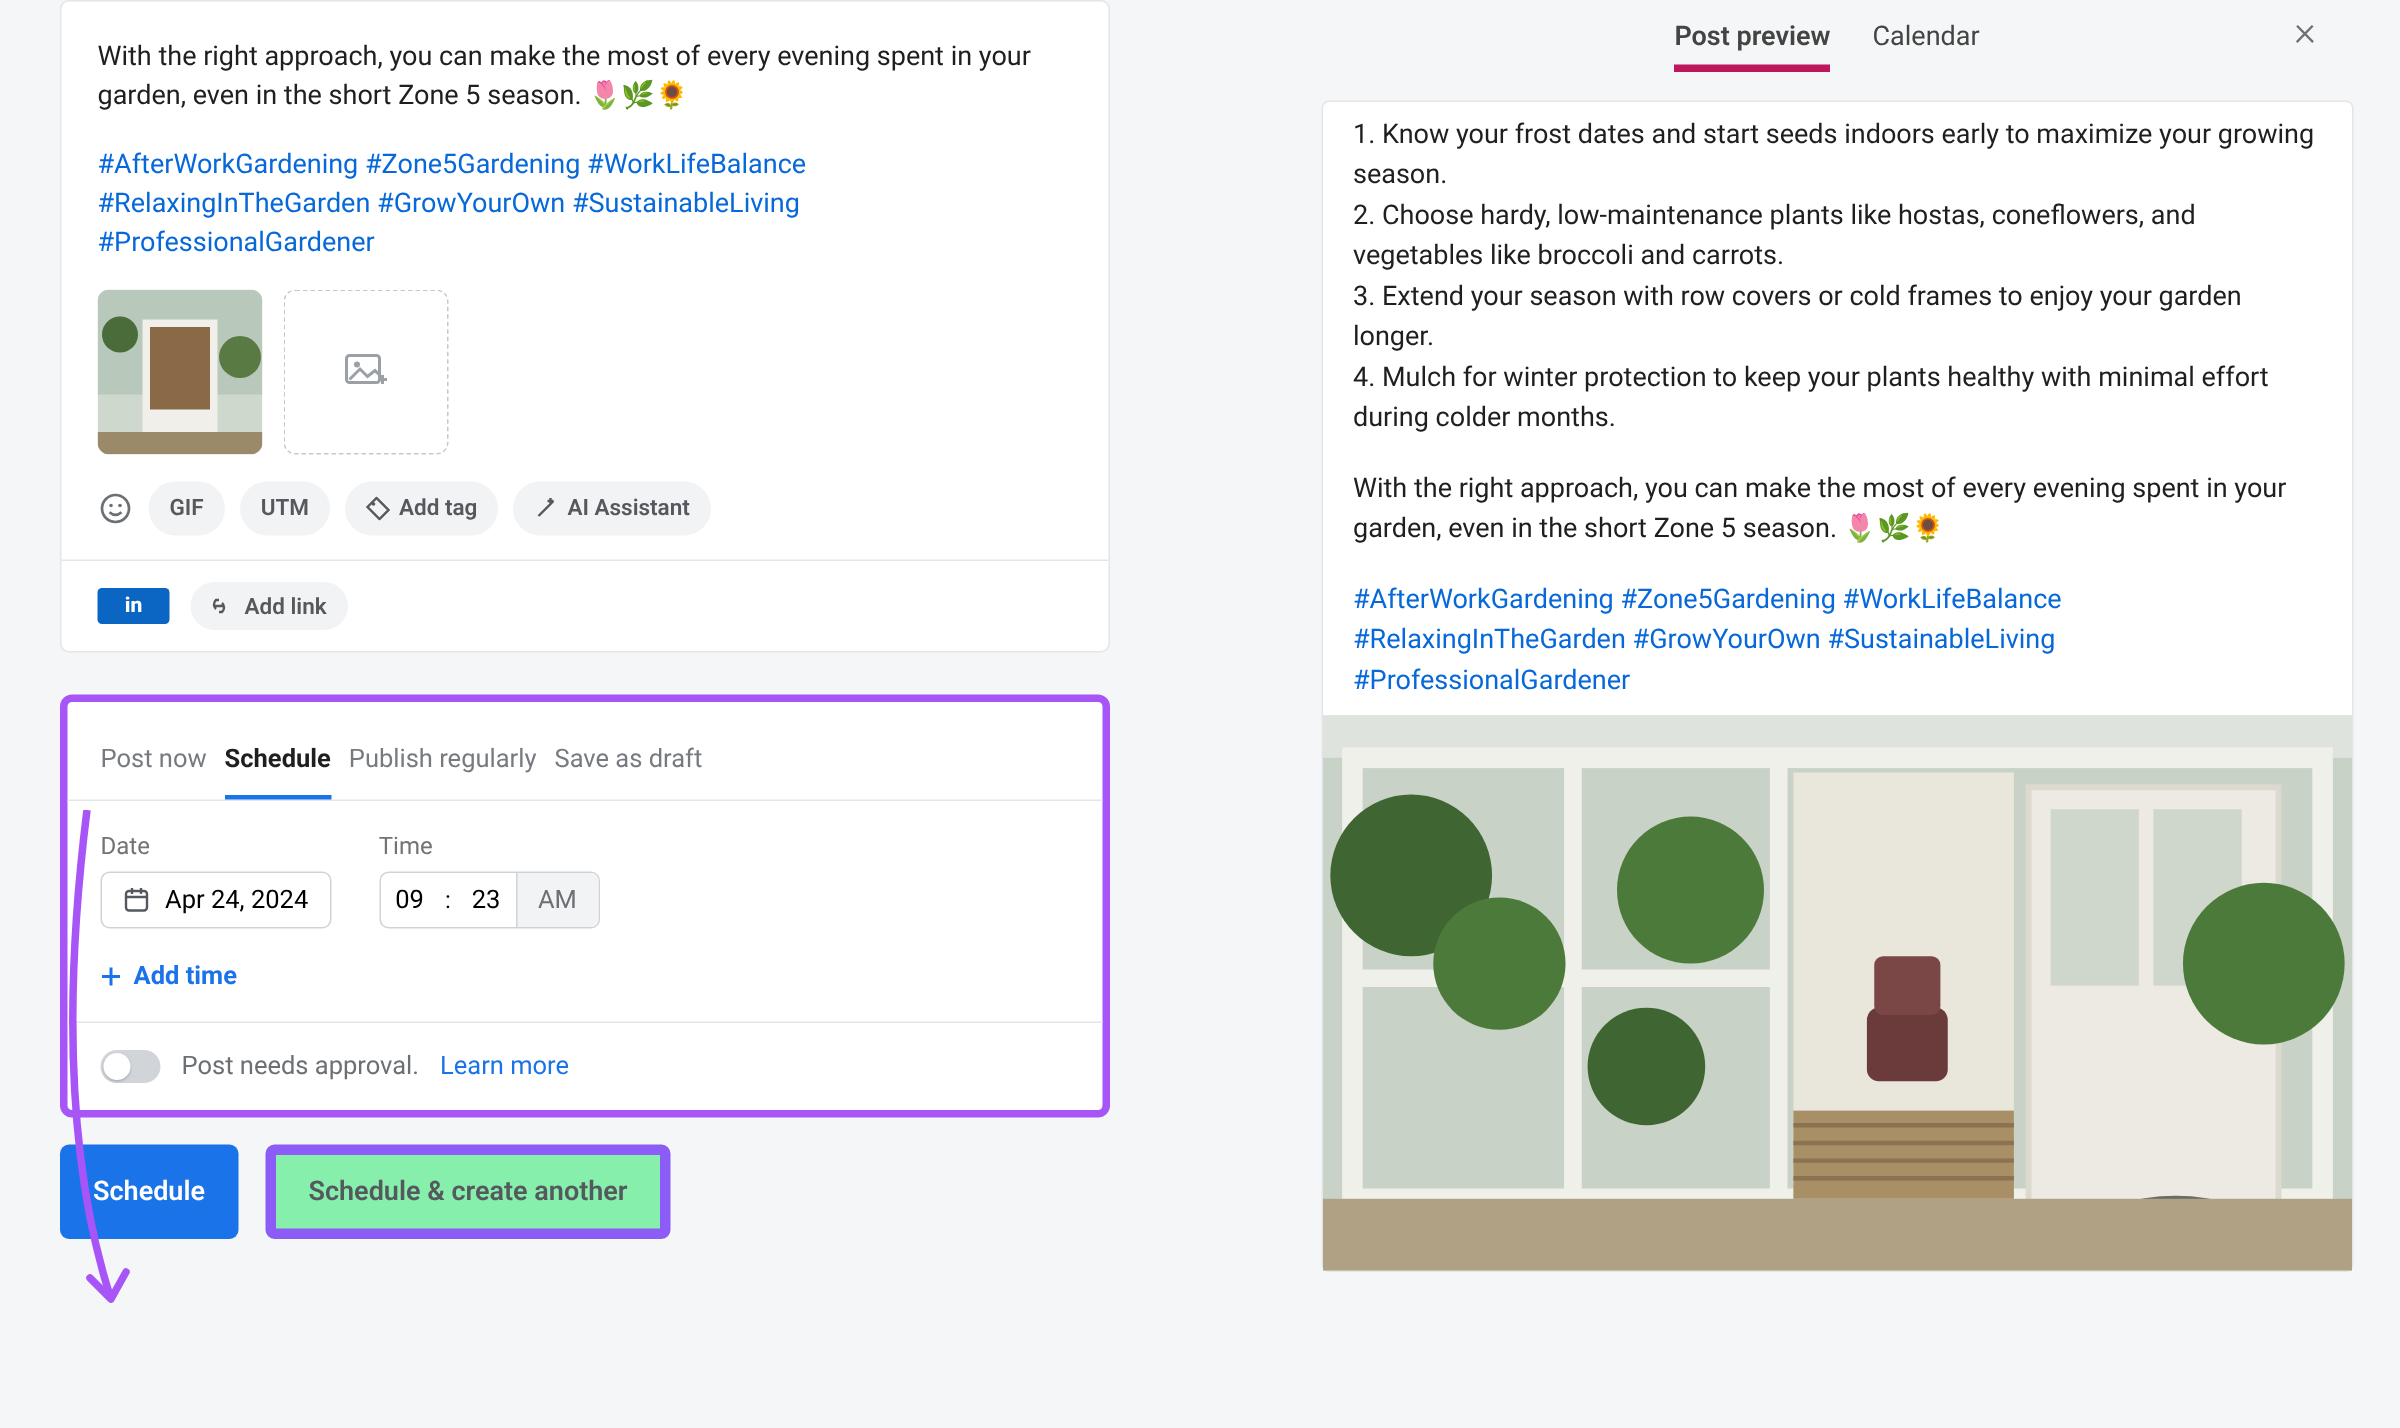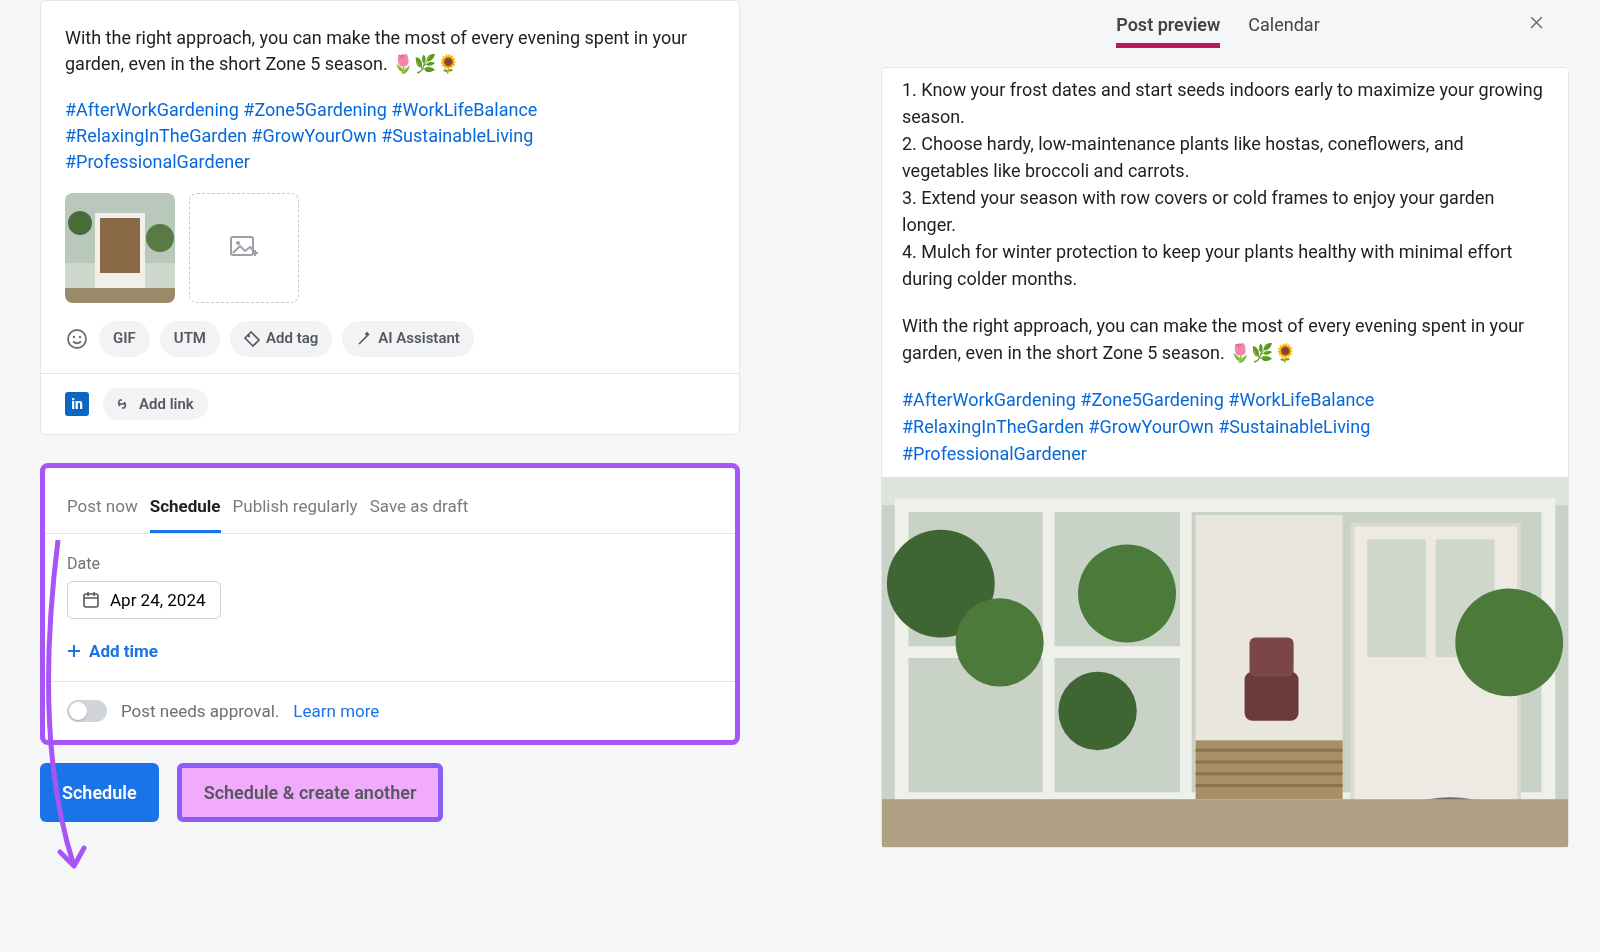--- a/index.html
+++ b/index.html
@@ -10,21 +10,21 @@
     .hashtags { color: #0768da; display: block; margin-top: 20px; font-size:18px; line-height:1.45;}
     .media-row { display:flex; gap:14px; margin-top:18px; }
     .thumb { width:110px; height:110px; border-radius:8px; overflow:hidden; }
     .thumb-svg { width:100%; height:100%; display:block; }
     .add-img { width:110px; height:110px; border:1.5px dashed #c4c9cf; border-radius:8px; display:flex; align-items:center; justify-content:center; color:#9aa0a6; }
     .chip-row { display:flex; align-items:center; gap:10px; margin-top:18px; }
     .emoji-btn { width:24px; height:24px; color:#6b7075; display:flex; align-items:center; justify-content:center; }
     .chip { background:#f2f3f5; color:#55595e; font-weight:600; font-size:15px; padding:7px 14px; border-radius:20px; display:flex; align-items:center; gap:6px; }
     .divider { height:1px; background:#e3e5e8; }
     .linkrow { padding:14px 24px; display:flex; align-items:center; gap:14px; }
-    .linkedin-badge { width:24px; height:24px; background:#0a66c2; border-radius:3px; color:#fff; display:flex; align-items:center; justify-content:center; font-weight:800; font-size:14px; }
+    .linkedin-badge { width:48px; height:24px; background:#0a66c2; border-radius:3px; color:#fff; display:flex; align-items:center; justify-content:center; font-weight:800; font-size:14px; }
     .addlink { background:#f2f3f5; color:#55595e; font-weight:600; font-size:15px; padding:7px 14px 7px 10px; border-radius:20px; display:flex; align-items:flex-end; gap:8px; }
 
     .schedule-section { margin-top:28px; border:5px solid #a855f7; border-radius:8px; background:#fff; }
     .tabs-row { display:flex; gap:12px; padding:28px 22px 0 22px; border-bottom:1px solid #e3e5e8; }
     .sched-tab { font-size:17px; color:#777b80; padding-bottom:14px; cursor:pointer; }
     .sched-tab.active { color:#1f1f1f; font-weight:700; border-bottom:3px solid #1a73e8; }
     .sched-body { padding:20px 22px; }
     .dt-row { display:flex; gap:32px; }
     .dt-group { display:flex; flex-direction:column; gap:6px; }
     .dt-label { color:#737373; font-size:16px; margin-bottom:2px; }
@@ -34,21 +34,21 @@
     .time-sep { padding:8px 4px; }
     .ampm { background:#f2f3f5; border-left:1px solid #cfd3d8; color:#6b7075; padding:8px 14px; }
     .addtime { color:#1a73e8; font-weight:700; font-size:17px; margin-top:22px; display:flex; align-items:center; gap:8px; cursor:pointer; }
     .approval { border-top:1px solid #e3e5e8; padding:18px 22px; display:flex; align-items:center; gap:14px; font-size:17px; color:#6b7075;}
     .toggle { width:40px; height:22px; background:#d1d5da; border-radius:12px; position:relative; }
     .toggle::after { content:""; width:18px; height:18px; background:#fff; border-radius:50%; position:absolute; top:2px; left:2px; box-shadow:0 1px 2px rgba(0,0,0,.2);}
     .learn { color:#1a73e8; }
 
     .buttons { display:flex; gap:18px; margin-top:18px; }
     .btn-primary { background:#1a73e8; color:#fff; font-weight:600; font-size:18px; padding:14px 22px; border-radius:6px; border:none; cursor:pointer; }
-    .btn-secondary { background:#f0abfc; color:#55595e; font-weight:600; font-size:18px; padding:14px 22px; border-radius:6px; border:5px solid #8b5cf6; cursor:pointer; }
+    .btn-secondary { background:#86efac; color:#55595e; font-weight:600; font-size:18px; padding:14px 22px; border-radius:6px; border:7px solid #8b5cf6; cursor:pointer; }
 
     .arrow { position:absolute; left:-2px; top:540px; width:60px; height:340px; pointer-events:none; }
 
     .right { position:absolute; right:32px; top:0; width:700px; }
     .right-tabs { display:flex; justify-content:center; gap:28px; padding:14px 0 10px; font-size:18px; position:relative;}
     .rtab { color:#444; cursor:pointer; padding-bottom:8px;}
     .rtab.active { font-weight:600; border-bottom:5px solid #be185d;}
     .close-x { position:absolute; right:24px; top:4px; font-size:28px; color:#6b7075; cursor:pointer; font-weight:300;}
     .preview-card { background:#fff; margin:10px 0 0 14px; box-shadow:0 0 0 1px #e3e5e8; border-radius:4px; }
     .preview-text { padding:8px 20px 10px 20px; font-size:18px; line-height:1.5; color:#1f1f1f; }
@@ -147,20 +147,29 @@
         <div class="dt-group">
           <span class="dt-label">Date</span>
           <div class="date-box">
             <svg width="18" height="18" viewBox="0 0 18 18">
                 <rect x="2" y="3" width="14" height="13" rx="2" fill="none" stroke="#55595e" stroke-width="1.6"></rect>
                 <path d="M2 7 L16 7 M6 1 L6 5 M12 1 L12 5" stroke="#55595e" stroke-width="1.6"></path>
               </svg>
             <span>Apr 24, 2024</span>
           </div>
         </div>
+        <div class="dt-group">
+          <span class="dt-label">Time</span>
+          <div class="time-wrap">
+            <div class="time-cell">09</div>
+            <div class="time-sep">:</div>
+            <div class="time-cell">23</div>
+            <div class="time-cell ampm">AM</div>
+          </div>
+        </div>
       </div>
       <div class="addtime">
         <svg width="14" height="14" viewBox="0 0 14 14">
             <path d="M7 1 L7 13 M1 7 L13 7" stroke="#1a73e8" stroke-width="2"></path>
           </svg>
         <span>Add time</span>
       </div>
     </div>
     <div class="approval">
       <div class="toggle"></div>

